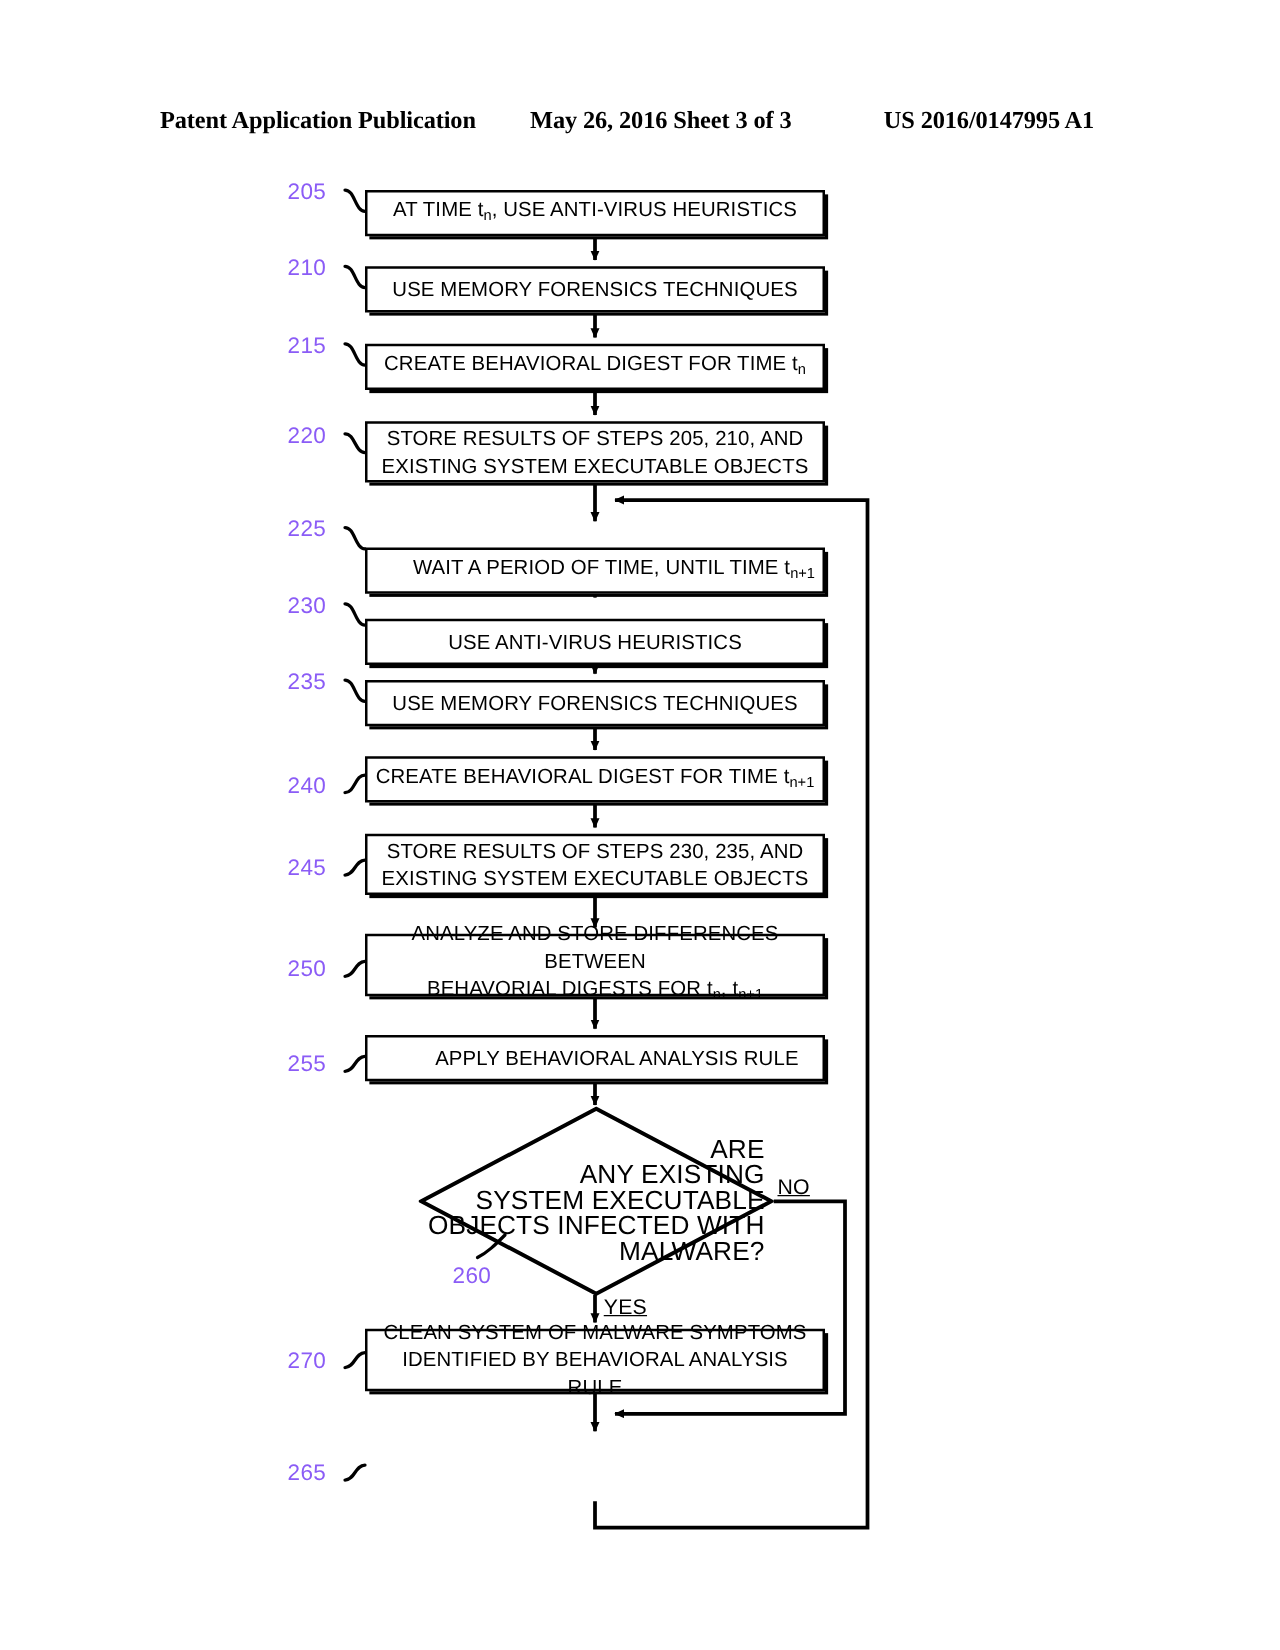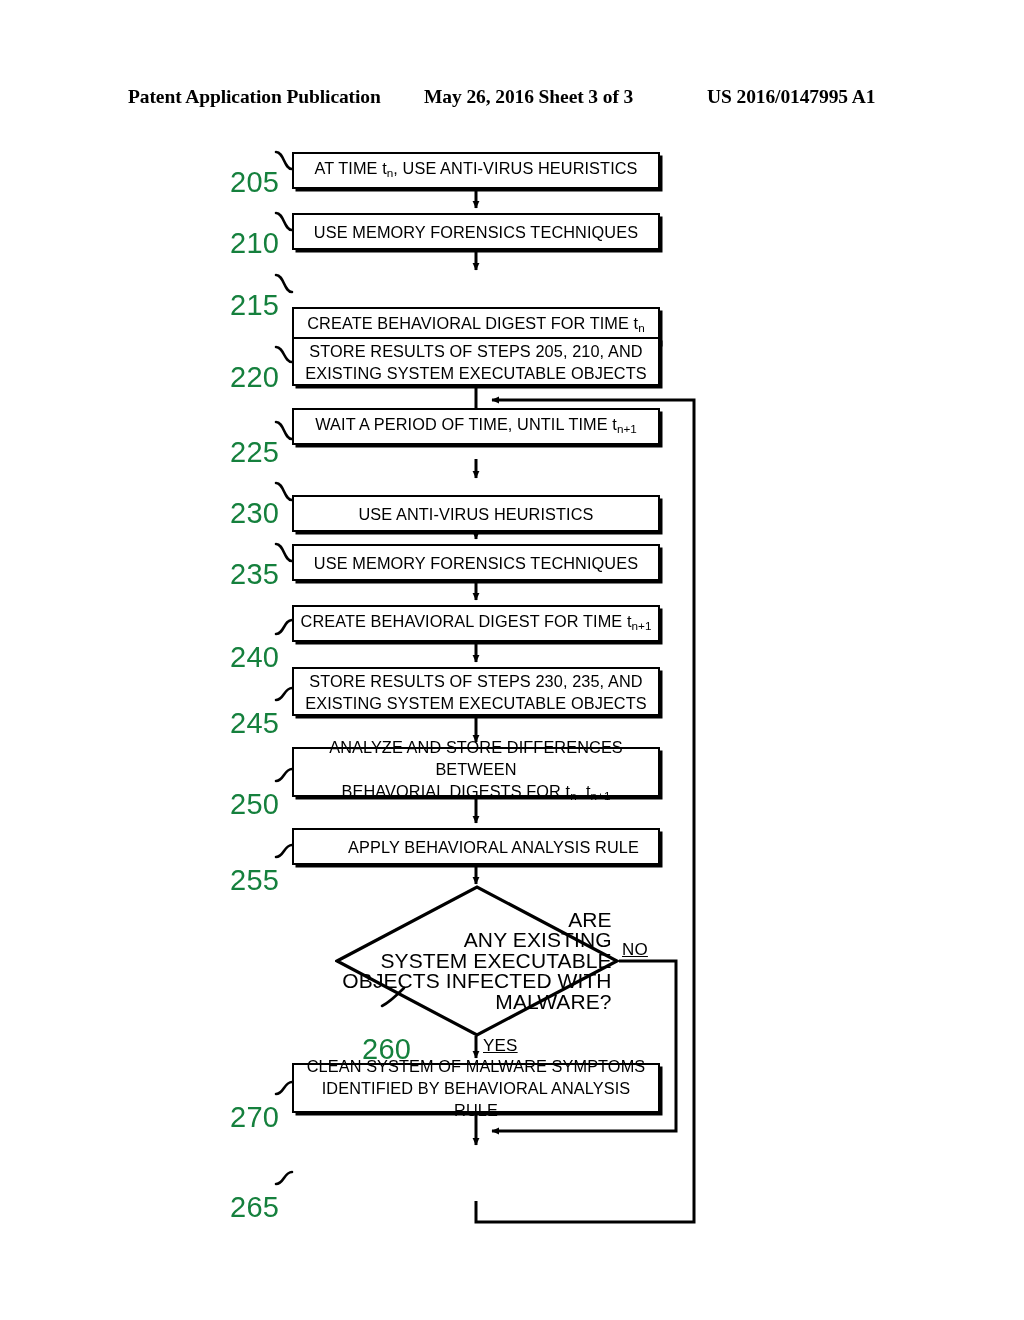--- a/index.html
+++ b/index.html
@@ -62,25 +62,24 @@
   
   sub {
     font-size: 0.72em;
     vertical-align: -0.28em;
     letter-spacing: 0;
   }
 
   
   .ref {
     position: absolute;
-    font-size: 29px;
+    font-size: 18px;
     letter-spacing: 0.3px;
-    color: #15803d;
+    color: #8b5cf6;
     white-space: nowrap;
-    margin-top: 23px;
   }
 
   
   #diamond-wrap {
     position: absolute;
     left: 335px;
     top: 885px;
     width: 284px;
     height: 152px;
   }
@@ -158,27 +157,27 @@
       <path d="M 476,1201 L 476,1222 L 694,1222 L 694,400 L 492,400" marker-end="url(#ah)"></path>
     </g>
   </svg>
 
   <div class="box" style="top:152px; height:37px;">
     <span class="txt">AT TIME t<sub>n</sub>, USE ANTI-VIRUS HEURISTICS</span>
   </div>
   <div class="box" style="top:213px; height:37px;">
     <span class="txt">USE MEMORY FORENSICS TECHNIQUES</span>
   </div>
-  <div class="box" style="top:275px; height:37px;margin-top:32px;">
+  <div class="box" style="top:275px; height:37px;">
     <span class="txt">CREATE BEHAVIORAL DIGEST FOR TIME t<sub>n</sub></span>
   </div>
   <div class="box" style="top:337px; height:49px;">
     <span class="txt">STORE RESULTS OF STEPS 205, 210, AND<br>EXISTING SYSTEM EXECUTABLE OBJECTS</span>
   </div>
-  <div class="box" style="top:408px; height:37px;">
+  <div class="box" style="top:438px; height:37px;justify-content:flex-end;">
     <span class="txt">WAIT A PERIOD OF TIME, UNTIL TIME t<sub>n+1</sub></span>
   </div>
   <div class="box" style="top:483px; height:37px;margin-top:12px;">
     <span class="txt">USE ANTI-VIRUS HEURISTICS</span>
   </div>
   <div class="box" style="top:544px; height:37px;">
     <span class="txt">USE MEMORY FORENSICS TECHNIQUES</span>
   </div>
   <div class="box" style="top:605px; height:37px;">
     <span class="txt">CREATE BEHAVIORAL DIGEST FOR TIME t<sub>n+1</sub></span>

